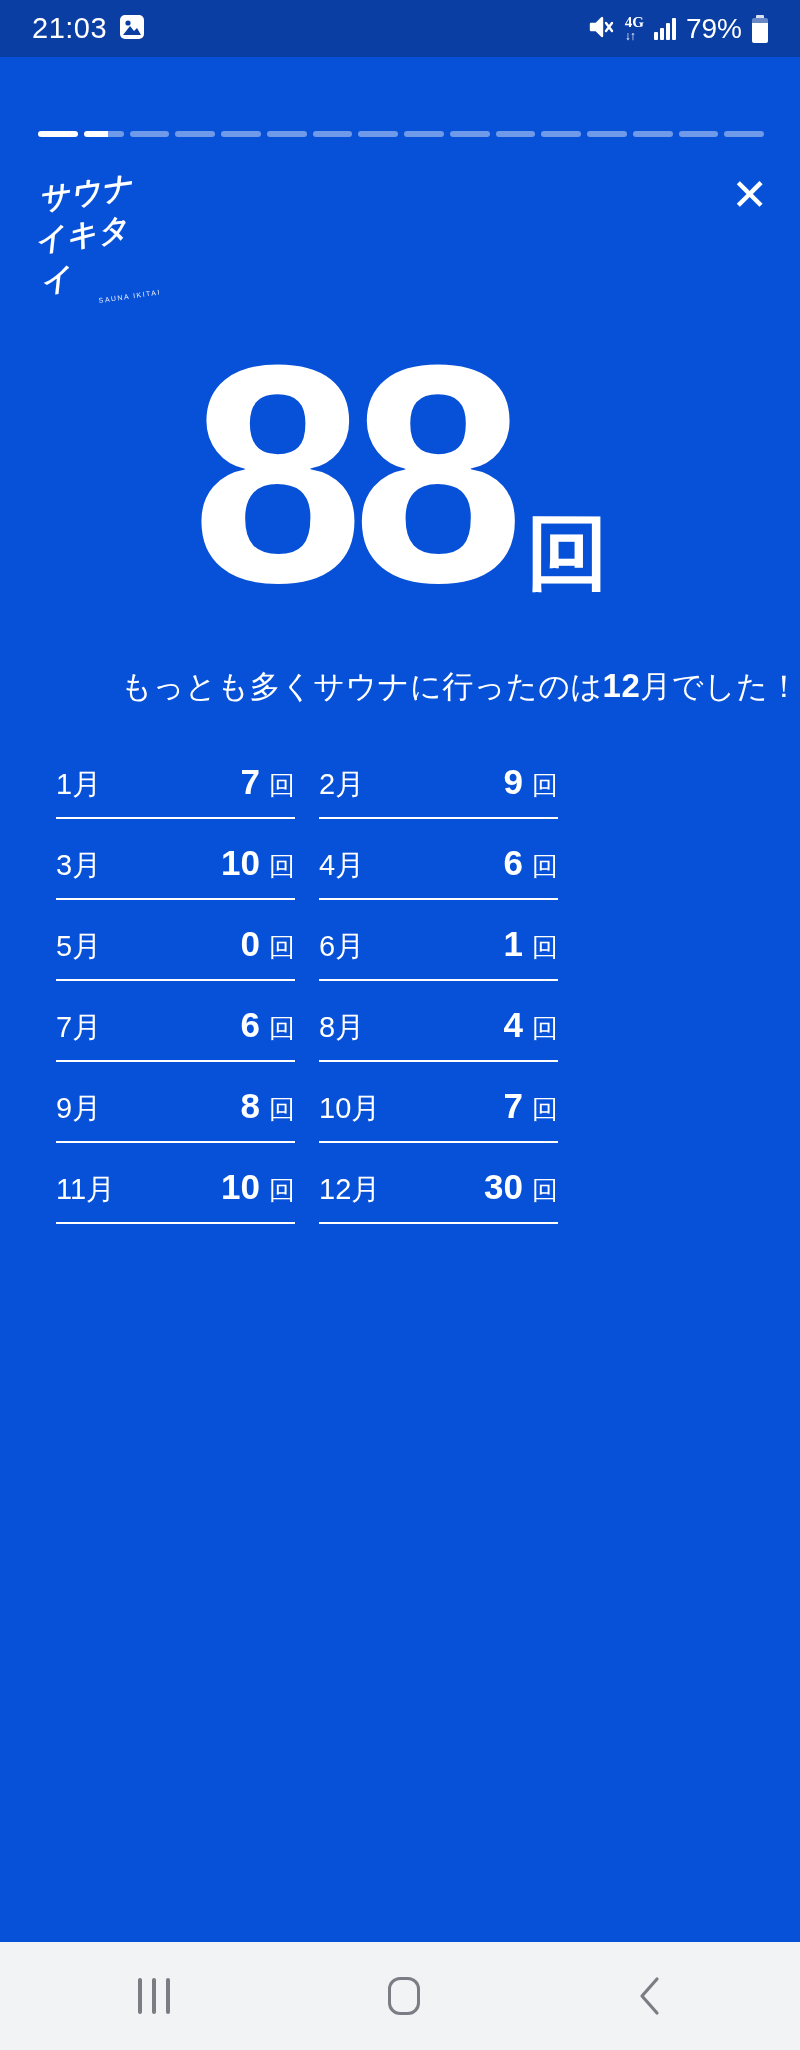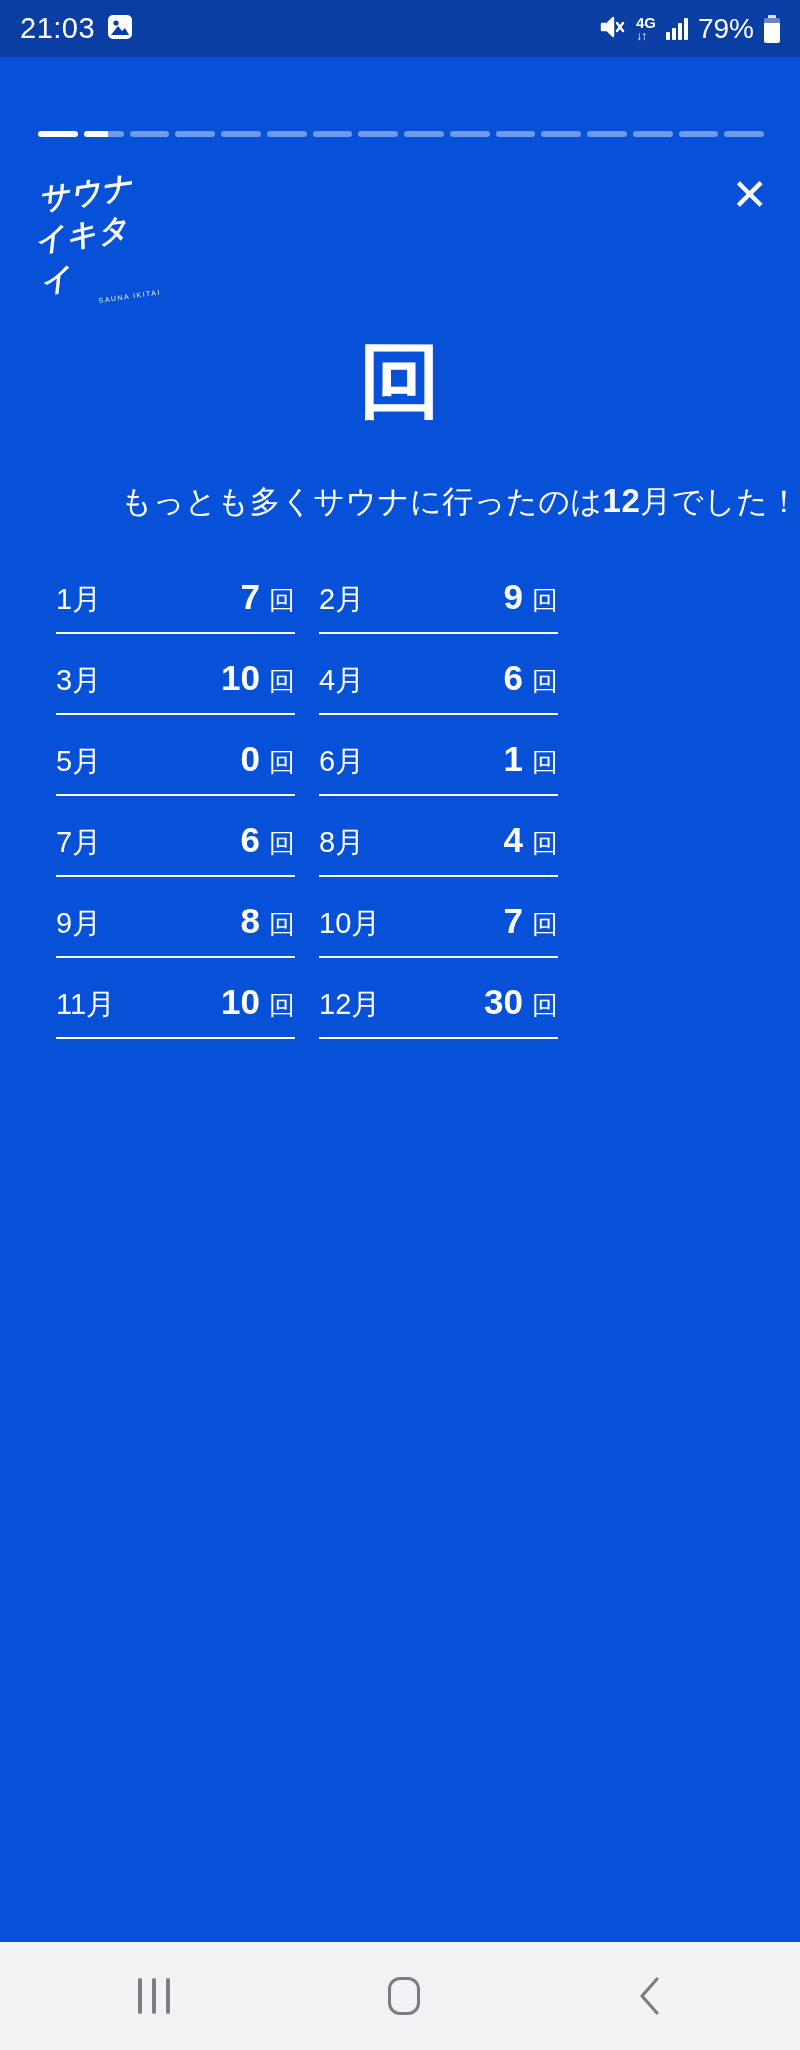--- a/index.html
+++ b/index.html
@@ -1,25 +1,25 @@
 <!DOCTYPE html>
 <html><head>
 <meta charset="utf-8">
 <style>
   * { margin:0; padding:0; box-sizing:border-box; }
   html,body { background:#222; }
   body { font-family:"Liberation Sans","DejaVu Sans",sans-serif; }
   .screen { position:relative; width:800px; height:2050px; margin:0 auto; background:#0751d9; color:#fff; overflow:hidden; }
 
   
-  .status-bar { height:57px; background:#0a3ea3; display:flex; justify-content:space-between; align-items:center; padding:0 20px; }
+  .status-bar { height:57px; background:#0a3ea3; display:flex; justify-content:space-between; align-items:center; padding:0 32px; }
   .sb-left { display:flex; align-items:center; gap:12px; }
   .sb-time { font-size:29px; font-weight:400; letter-spacing:0.5px; }
   .sb-right { display:flex; align-items:center; gap:10px; }
-  .sb-4g { display:flex; flex-direction:column; align-items:flex-start; line-height:1; }
+  .sb-4g { display:flex; flex-direction:column; align-items:flex-start; line-height:1;font-family:Liberation Serif, serif; }
   .sb-4g .g { font-size:15px; font-weight:700; }
   .sb-4g .arr { font-size:12px; letter-spacing:-1px; }
   .sig { display:flex; align-items:flex-end; gap:2px; height:22px; }
   .sig i { display:block; width:4px; background:#fff; border-radius:1px; }
   .sig i:nth-child(1){height:8px;} .sig i:nth-child(2){height:12px;}
   .sig i:nth-child(3){height:17px;} .sig i:nth-child(4){height:22px;}
   .sb-pct { font-size:28px; }
   .batt { display:flex; flex-direction:column; align-items:center; }
   .batt .cap { width:8px; height:3px; background:rgba(255,255,255,.85); border-radius:1px 1px 0 0; }
   .batt .body { width:16px; height:25px; border-radius:2px;
@@ -129,20 +129,21 @@
       <div class="logo">
         <span class="logo-l1">サウナ</span>
         <span class="logo-l2">イキタイ</span>
         <span class="logo-sub">SAUNA IKITAI</span>
       </div>
       <button class="close-btn">✕</button>
     </div>
 
 
     <div class="big-count">
+      <span class="big-num">88</span>
       <span class="big-unit">回</span>
     </div>
 
     <p class="highlight"><span>もっとも多くサウナに行ったのは</span><b>12</b><span>月でした！</span></p>
 
 
     <div class="month-grid">
         <div class="month-cell">
           <span class="month-label">1月</span>
           <span class="month-value">

